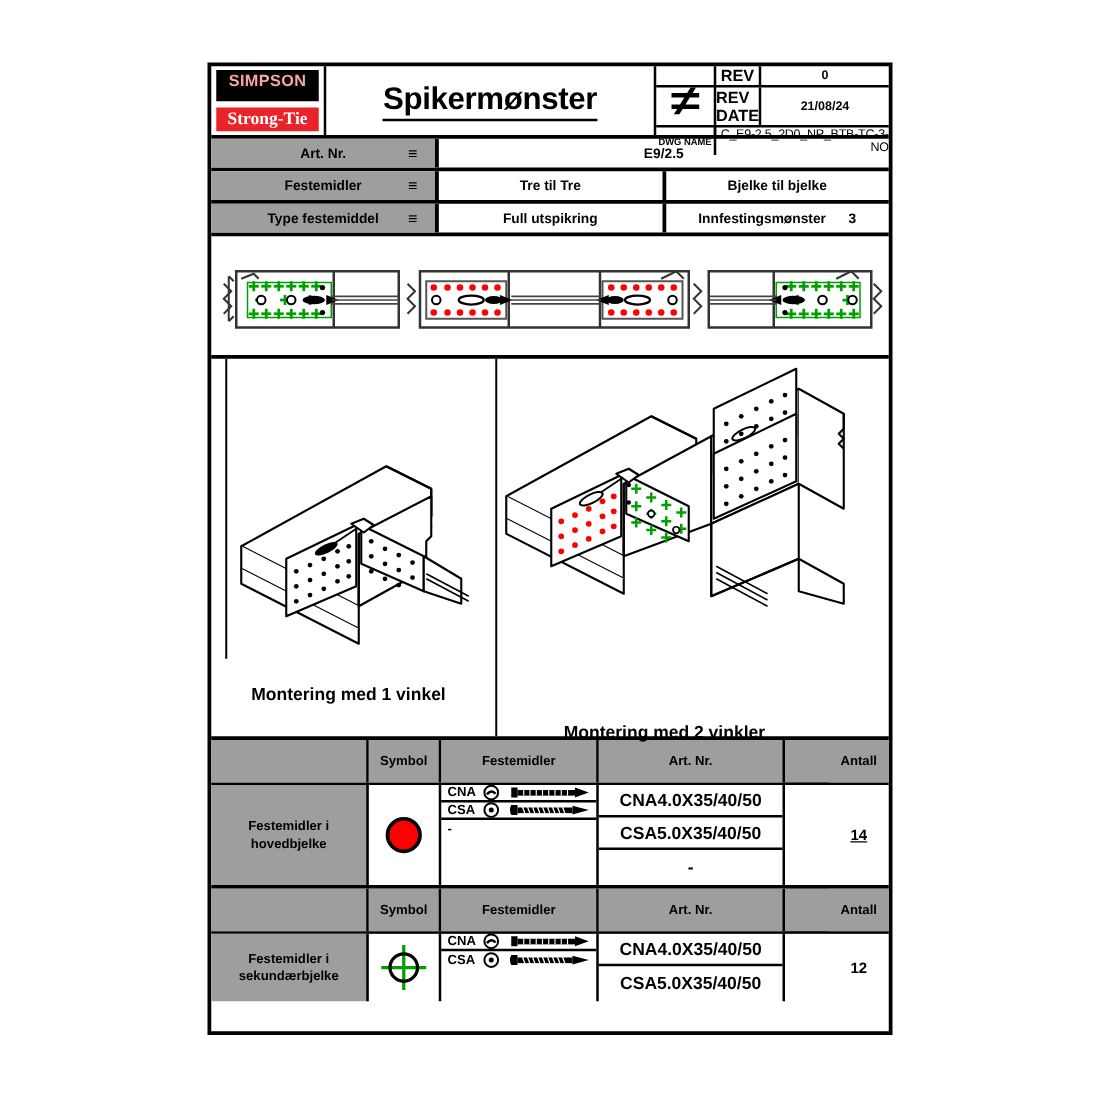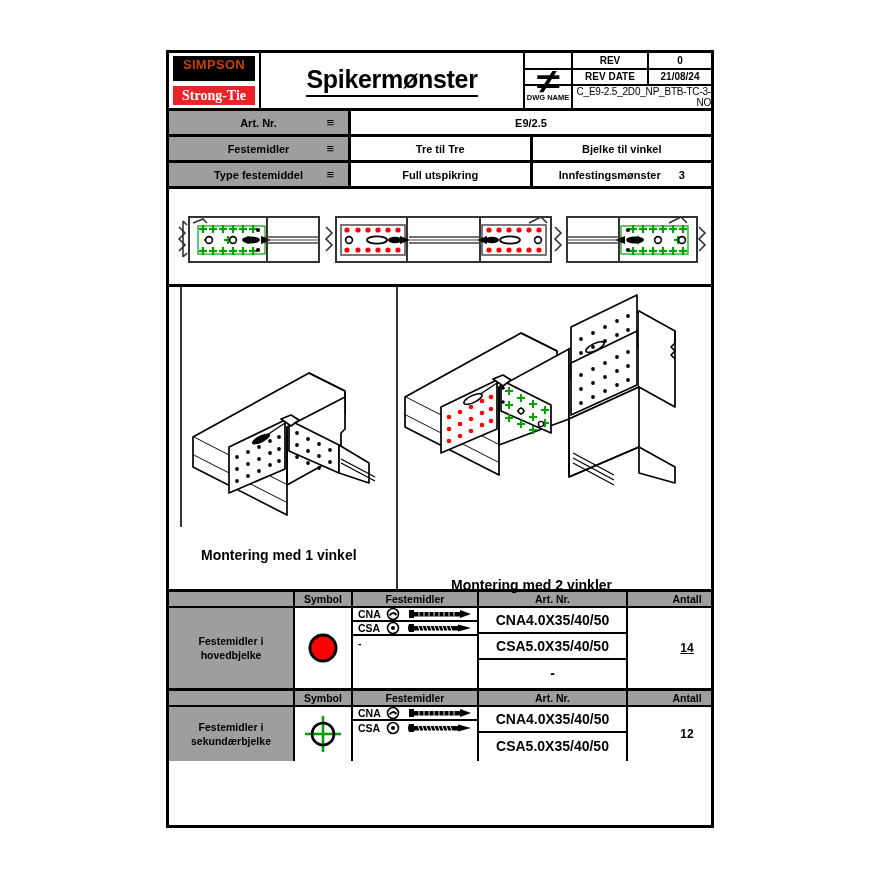--- a/index.html
+++ b/index.html
@@ -34,21 +34,21 @@
     width: 92px;
     border-right: 2px solid #000;
     box-sizing: border-box;
     display: flex;
     flex-direction: column;
     justify-content: center;
     padding: 3px 4px;
   }
   .logo-top {
     background: #000;
-    color: #c2410c;
+    color: #fca5a5;
     font-weight: bold;
     font-size: 13px;
     text-align: center;
     letter-spacing: 0.3px;
     line-height: 18px;
     height: 34px;
   }
   .logo-bot {
     background: #e8242a;
     color: #fff;
@@ -95,29 +95,28 @@
     align-items: center;
     justify-content: center;
   }
   .neq-glyph {
     font-size: 34px;
     font-weight: bold;
     line-height: 1;
     transform: scaleX(1.25) translateY(-1px);
   }
   .rev-lbl {
-    width: 76px;
+    width: 36px;
     border-right: 2px solid #000;
     box-sizing: border-box;
     display: flex;
     align-items: center;
     justify-content: center;
-    font-size: 10px;
-    font-weight: bold;
-    text-align: right;
+    font-size: 13px;
+    font-weight: bold;
   }
   .rev-val {
     flex: 1;
     display: flex;
     align-items: center;
     justify-content: center;
     font-size: 10px;
     font-weight: bold;
   }
   .dwg-lbl {
@@ -203,21 +202,21 @@
   #cap2 { left: 282px; top: 290px; }
 
   
   .ftable {
     border-bottom: 3px solid #000;
     box-sizing: border-box;
   }
   .ftable.last { border-bottom: none; }
   .fhead {
     display: flex;
-    height: 16px;
+    height: 36px;
     background: #9e9e9e;
     border-bottom: 2px solid #000;
     box-sizing: border-box;
   }
   .fbody { display: flex; }
   .c-desc {
     width: 126px;
     background: #9e9e9e;
     border-right: 2px solid #000;
     box-sizing: border-box;
@@ -338,21 +337,21 @@
     </div>
     <div class="spec-val">E9/2.5</div>
   </div>
 
   <div class="specrow">
     <div class="spec-label">
       <span>Festemidler</span>
       <span class="eq">≡</span>
     </div>
     <div class="spec-val split">Tre til Tre</div>
-    <div class="spec-val">Bjelke til vinkel</div>
+    <div class="spec-val">Bjelke til bjelke</div>
   </div>
 
   <div class="specrow">
     <div class="spec-label">
       <span>Type festemiddel</span>
       <span class="eq">≡</span>
     </div>
     <div class="spec-val split">Full utspikring</div>
     <div class="spec-val">
       <span>Innfestingsmønster</span>

